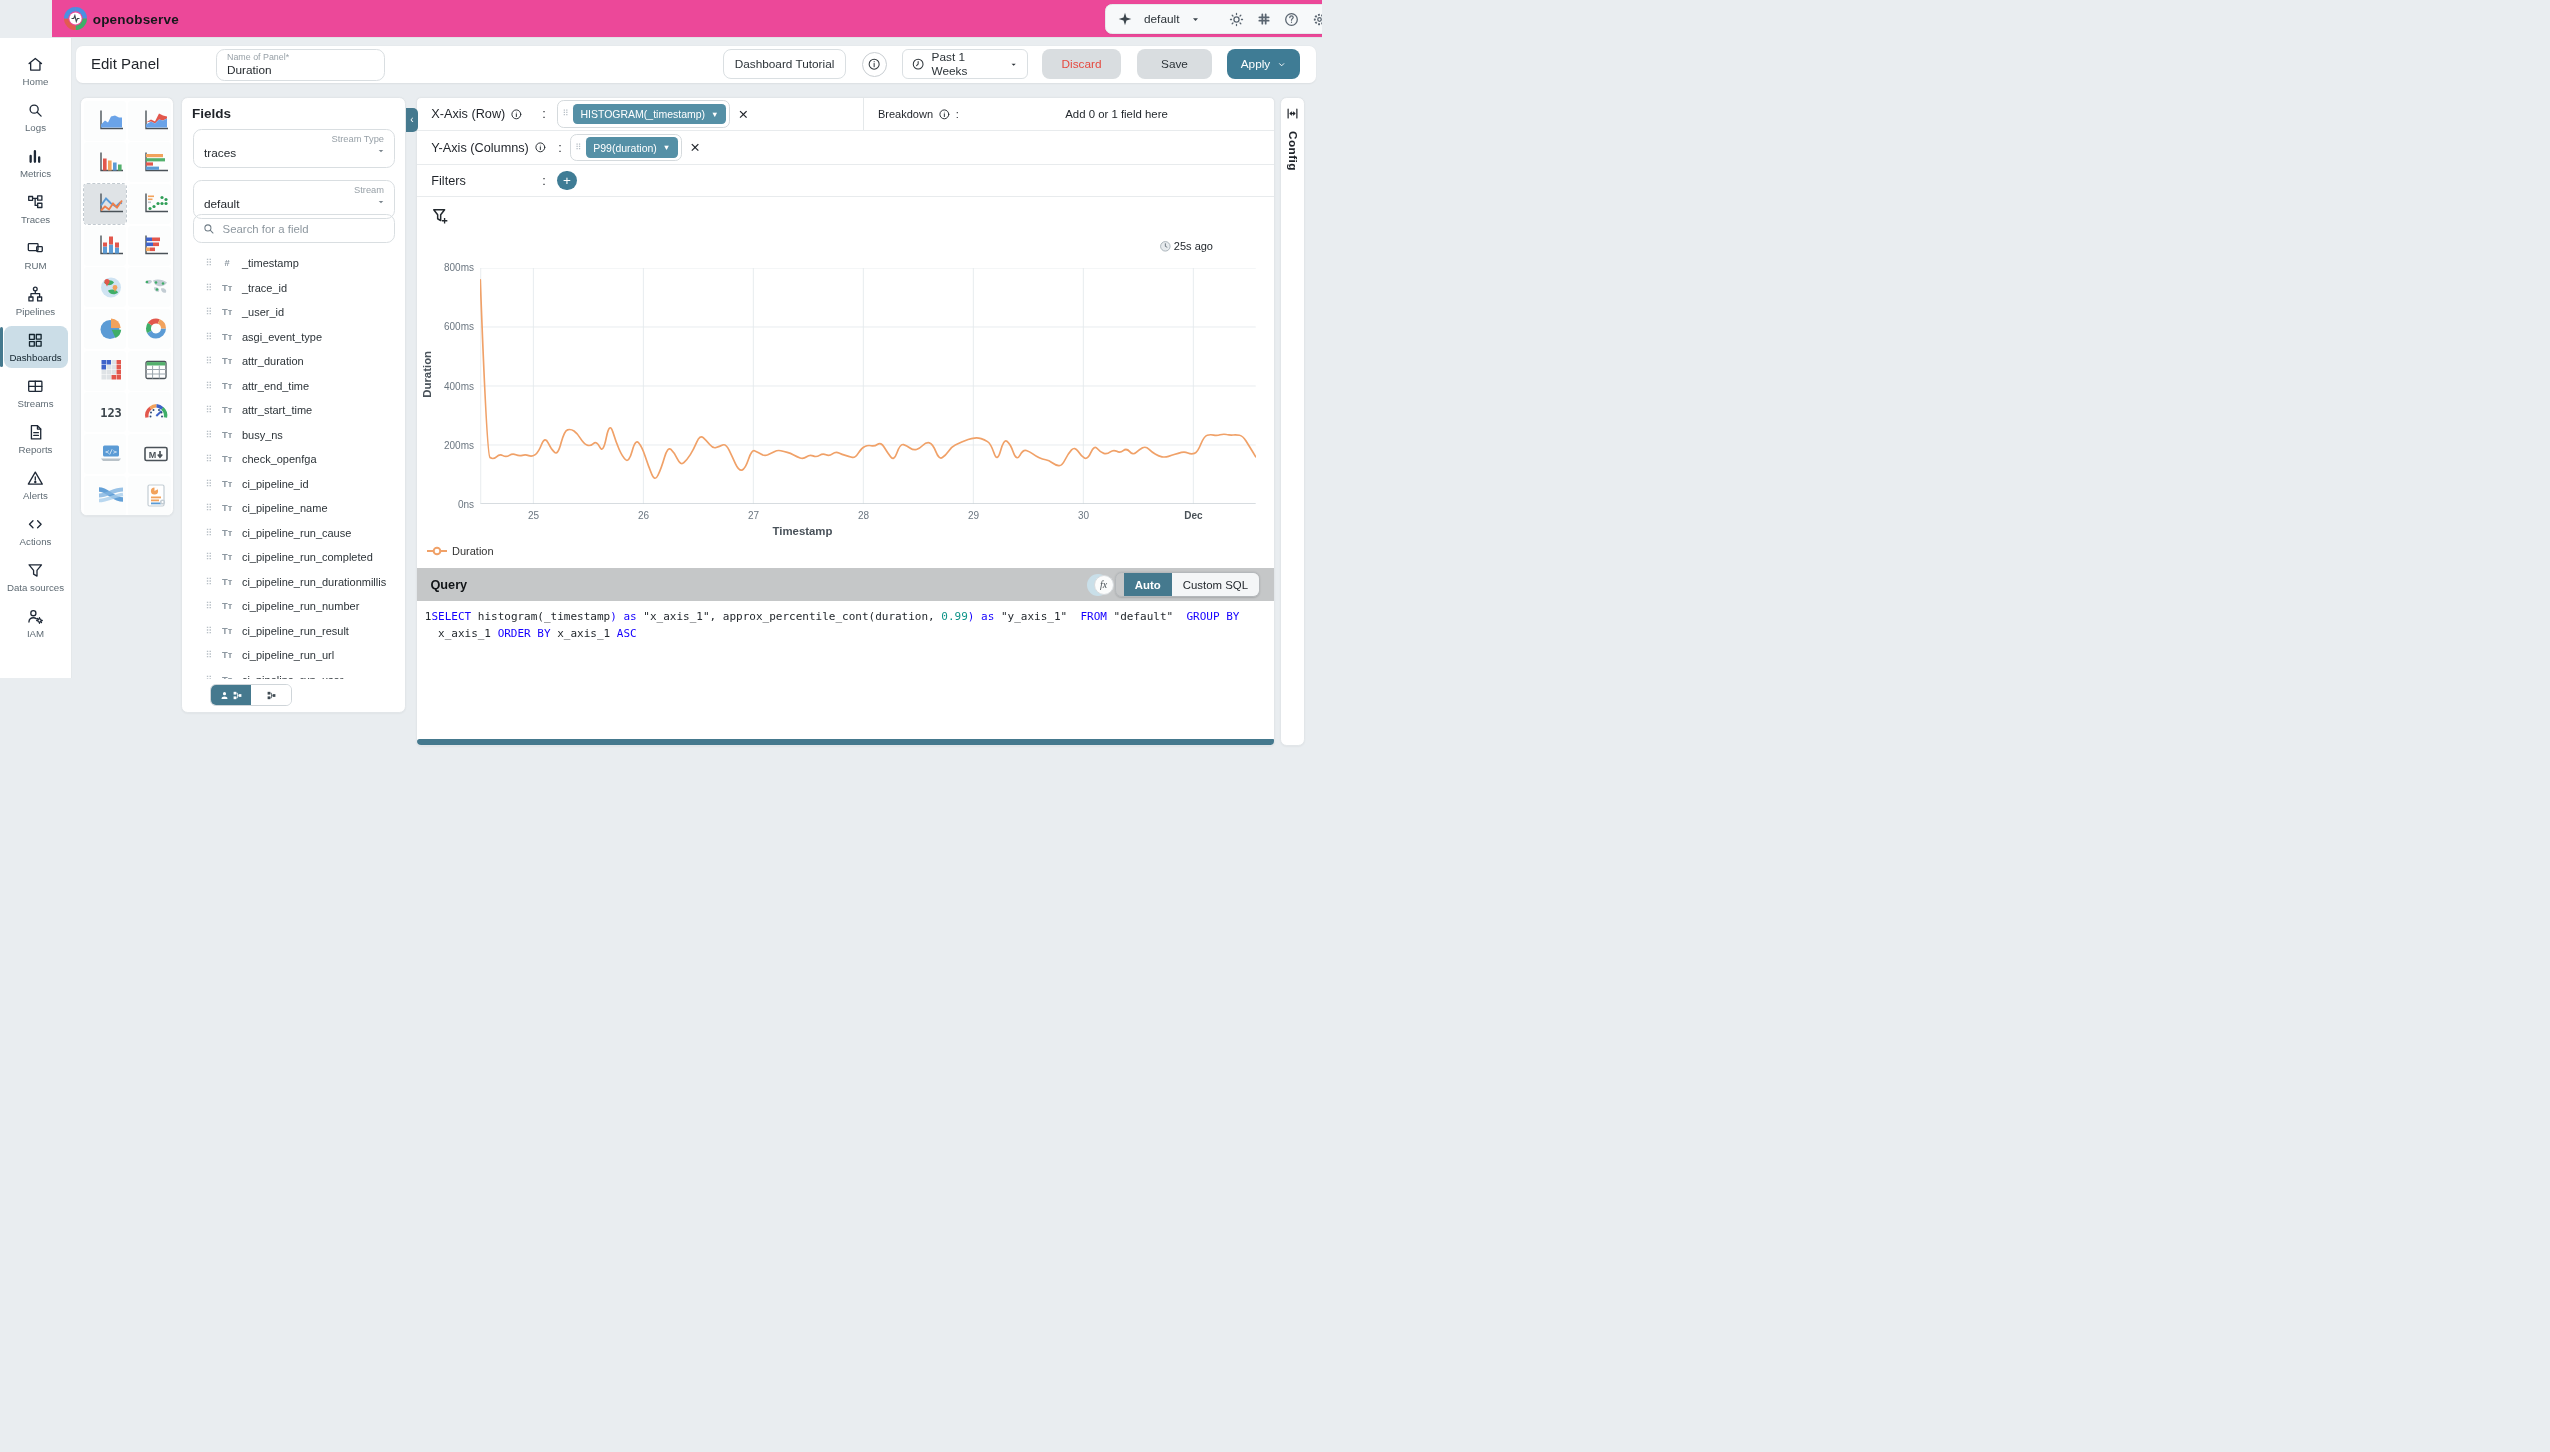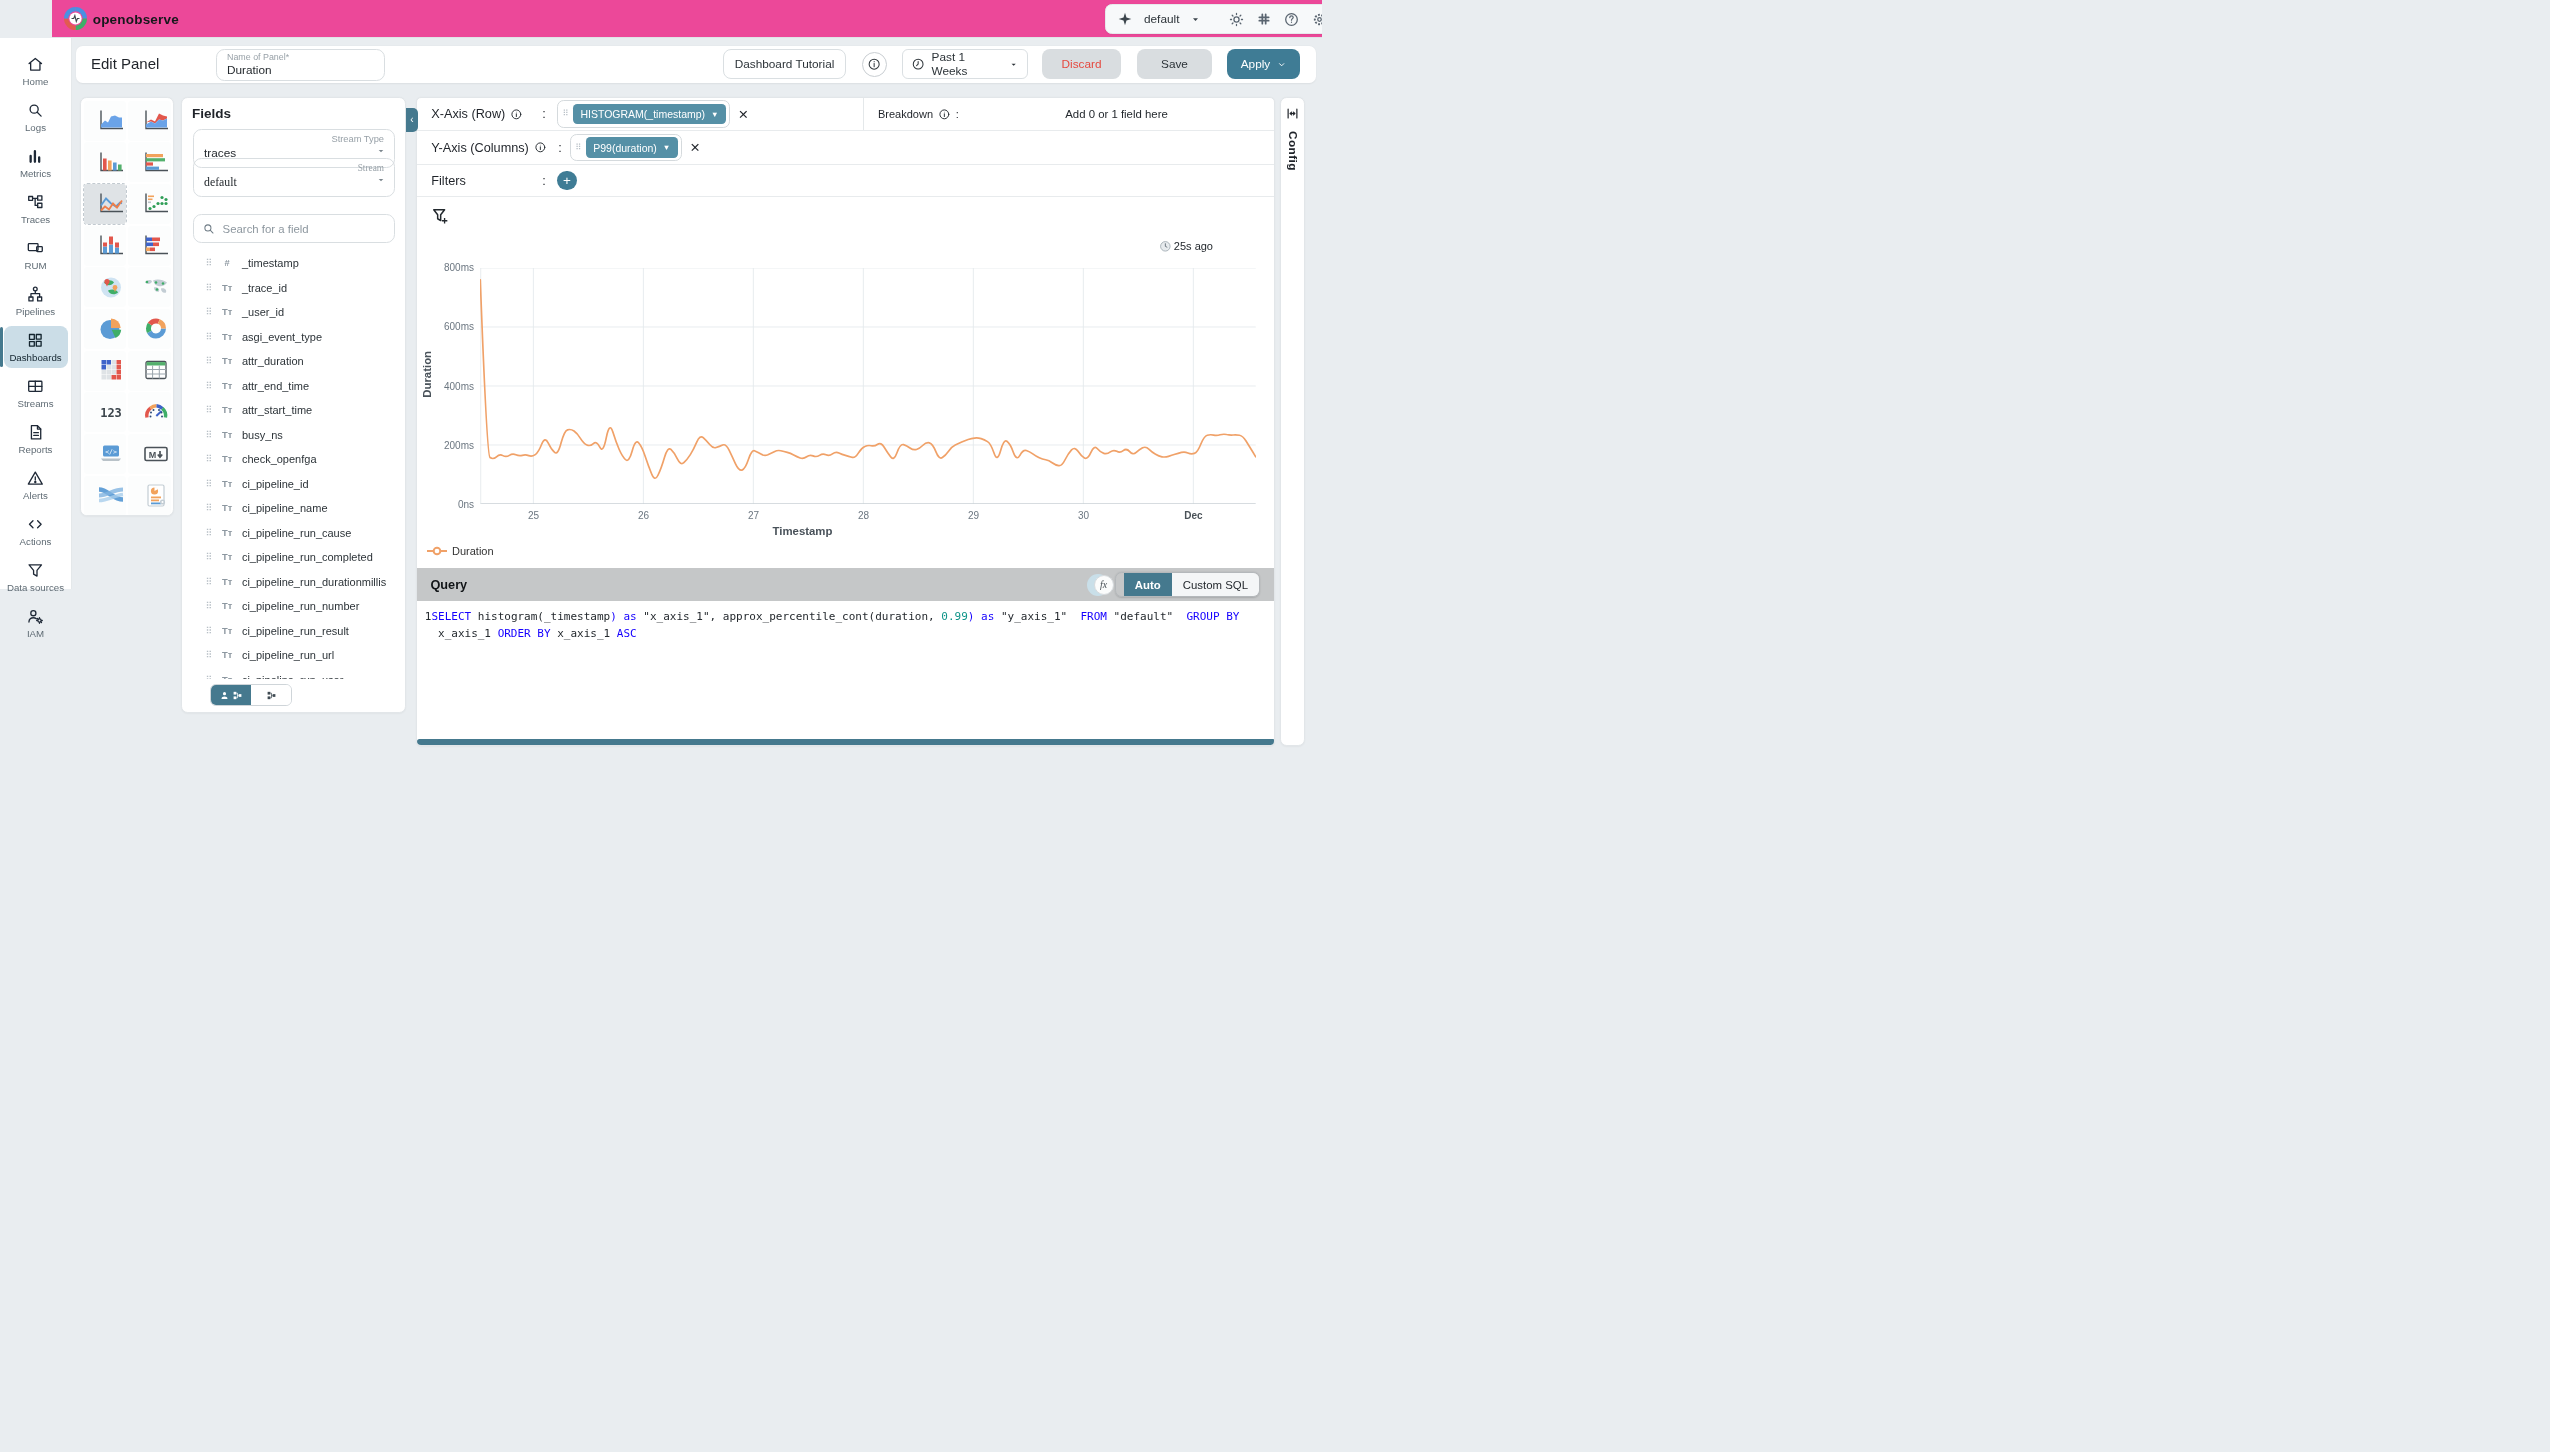--- a/index.html
+++ b/index.html
@@ -22,21 +22,21 @@
   .panel-name .lbl { font-size:8.9px; color:#98a1a8; display:block; }
   .panel-name input { border:none; outline:none; width:100%; font-size:11.8px; color:#24292e; font-family:"Liberation Sans",sans-serif; background:transparent; }
   .btn { position:absolute; top:3.4px; height:30px; display:flex; align-items:center; justify-content:center; border-radius:8px; font-size:11.8px; cursor:pointer; }
   .btn-outline { border:0.8px solid #dadfe2; background:#fff; color:#2c3338; }
   .btn-grey { background:#d9dde0; color:#2c3338; }
   .icbtn { position:absolute; top:5.9px; width:25px; height:25px; border-radius:50%; display:flex; align-items:center; justify-content:center; color:#2c3338; }
   .timebox { position:absolute; left:826px; top:3.4px; width:126px; height:30px; border:0.8px solid #dadfe2; border-radius:5.9px; background:#fff; display:flex; align-items:center; padding:0 8.4px; gap:5.9px; color:#2c3338; font-size:11.8px; }
   .apply { background:#3f7c95; color:#fff; gap:6.7px; }
 
   
-  .sidebar { position:absolute; left:0; top:38px; width:72px; height:551px; background:#fff; border-right:0.8px solid #e4e8ea; display:flex; flex-direction:column; align-items:center; padding-top:10px; z-index:4; }
+  .sidebar { position:absolute; left:0; top:38px; width:72px; height:640px; background:#fff; border-right:0.8px solid #e4e8ea; display:flex; flex-direction:column; align-items:center; padding-top:10px; z-index:4; }
   .side-item { position:relative; width:72px; min-height:46px; display:flex; flex-direction:column; align-items:center; justify-content:center; gap:2.5px; cursor:pointer; padding:3.4px 0; }
   .side-item .sic { color:#1f2937; height:18.6px; display:flex; align-items:center; }
   .side-item .slb { font-size:9.7px; color:#5f6b74; text-align:center; line-height:10px; max-width:61px; }
   .side-item.active::before { content:""; position:absolute; left:4.2px; right:3.4px; top:1.7px; bottom:1.7px; background:#cbdde7; border-radius:7.6px; }
   .side-item.active::after { content:""; position:absolute; left:0; top:3.4px; bottom:3.4px; width:3.4px; background:#45798e; border-radius:2.5px; }
   .side-item.active .sic, .side-item.active .slb { position:relative; z-index:1; color:#13242e; }
 
   .card { position:absolute; background:#fff; border:0.8px solid #e2e6e9; border-radius:6.7px; box-shadow:0 0.8px 1.7px rgba(0,0,0,.04); }
 
   
@@ -536,21 +536,21 @@
 
   <div class="card fields">
     <div class="fields-title">Fields</div>
     <div class="selbox" style="top:31px;">
       <span class="lbl">Stream Type</span>
       <div class="val">traces</div>
       <span class="car"><svg viewBox="0 0 24 24" width="10" height="10">
             <path d="M6.5 9.5 L12 15 L17.5 9.5 Z" fill="#7b858d"></path>
           </svg></span>
     </div>
-    <div class="selbox" style="top:60px;font-family:Liberation Serif, serif;">
+    <div class="selbox" style="top:82px;">
       <span class="lbl">Stream</span>
       <div class="val">default</div>
       <span class="car"><svg viewBox="0 0 24 24" width="10" height="10">
             <path d="M6.5 9.5 L12 15 L17.5 9.5 Z" fill="#7b858d"></path>
           </svg></span>
     </div>
     <div class="searchbox">
       <span style="display:flex;">
           <svg viewBox="0 0 24 24" width="13.5" height="13.5" fill="none" stroke="#6e7b85" stroke-width="1.8" stroke-linecap="round">
             <circle cx="10.5" cy="10.5" r="5.4"></circle>

